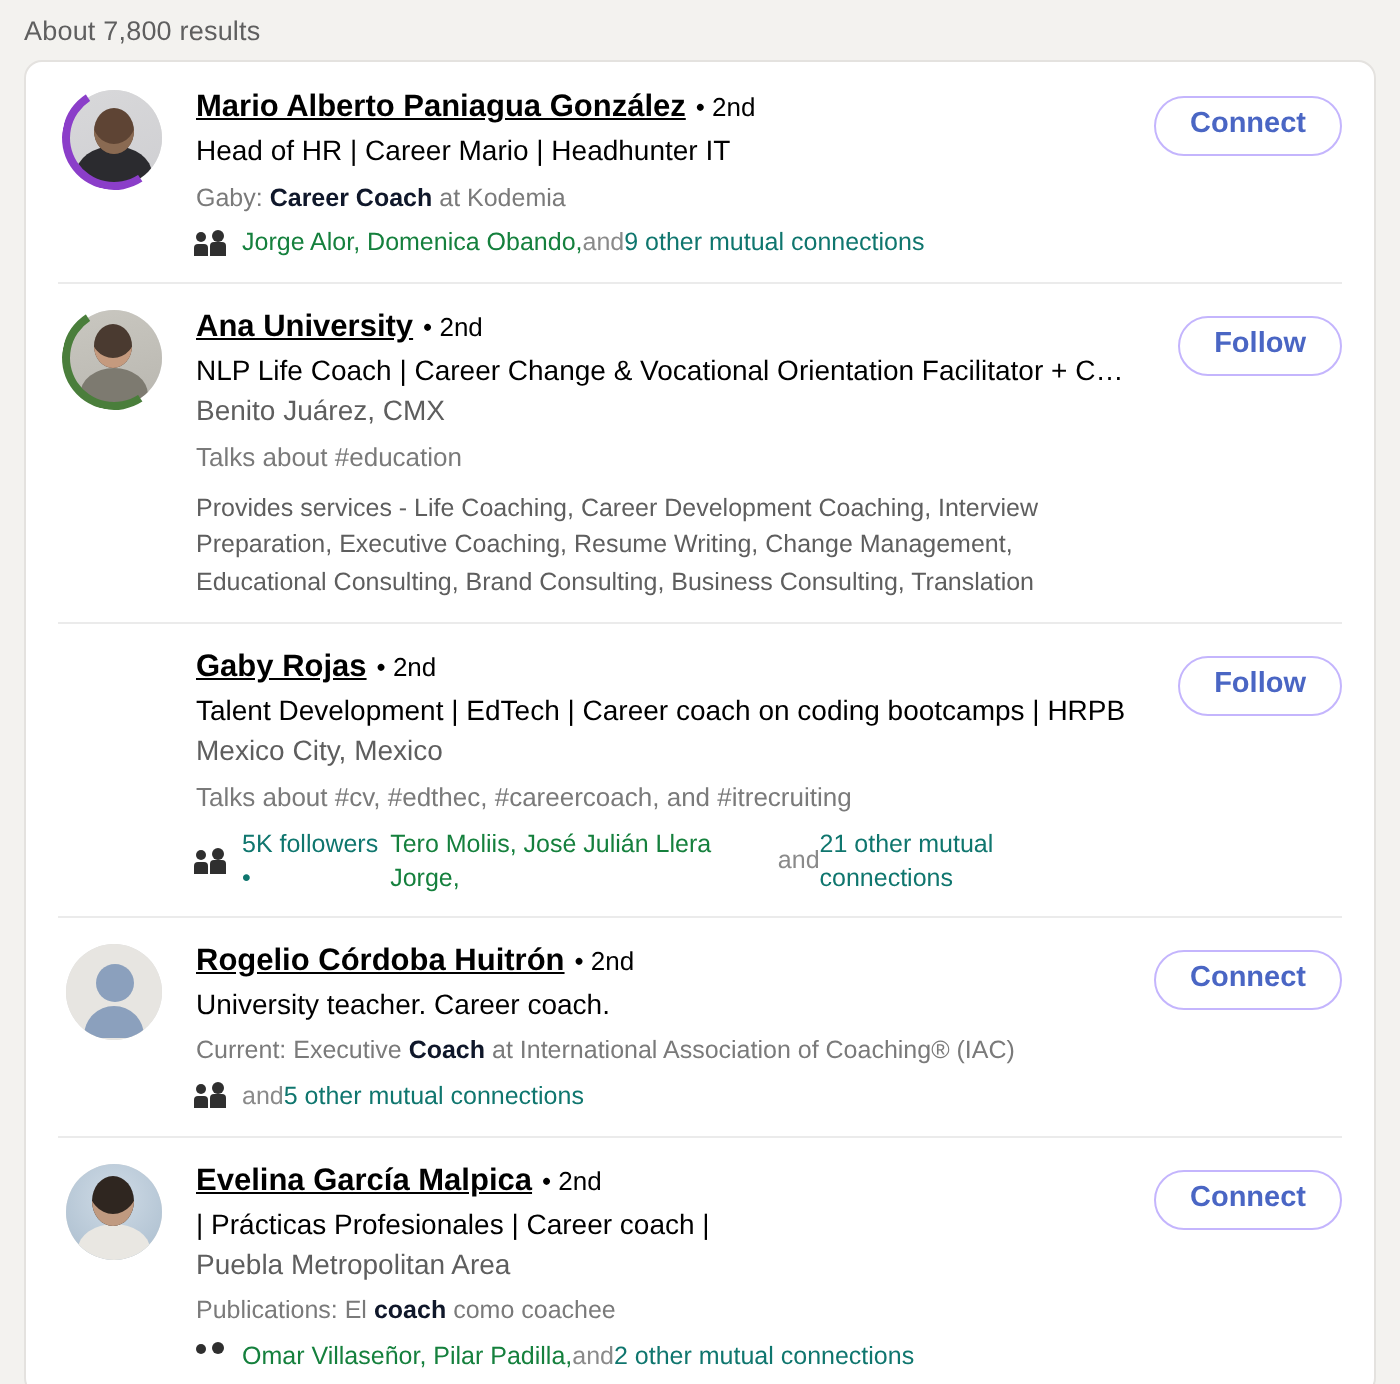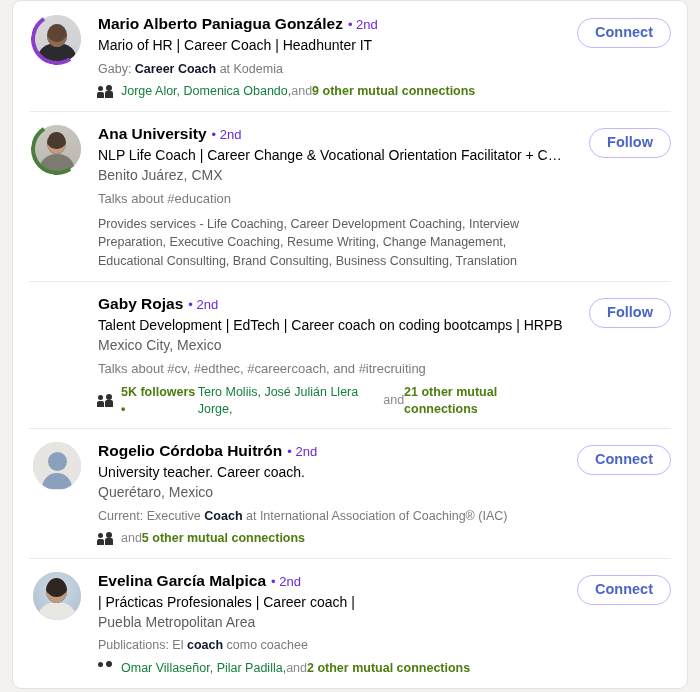--- a/index.html
+++ b/index.html
@@ -145,24 +145,25 @@
     display: flex;
     align-items: baseline;
     flex-wrap: nowrap;
     line-height: 1.25;
   }
   .person-name {
     font-size: 15.5px;
     font-weight: bold;
     color: #000000;
     white-space: nowrap;
+    text-decoration: underline;
   }
   .degree {
     font-size: 13px;
-    color: #6d28d9;
+    color: #000000;
     margin-left: 5px;
     white-space: nowrap;
   }
 
   .headline {
     font-size: 14px;
     color: #000000;
     margin-top: 3px;
     line-height: 1.3;
     white-space: nowrap;
@@ -215,21 +216,21 @@
   .mutual-icon i {
     position: absolute;
     display: block;
     background: #2f2f2f;
   }
   .mi-h1 { width:5px;height:5px;border-radius:50%;left:0;top:1px; }
   .mi-b1 { width:7px;height:6px;border-radius:2px 2px 0 0;left:-1px;bottom:1px; }
   .mi-h2 { width:6px;height:6px;border-radius:50%;left:8px;top:0px; }
   .mi-b2 { width:8px;height:7px;border-radius:2px 2px 0 0;left:7px;bottom:1px; }
   .mutual .names { color: #15803d; }
-  .mutual .strong { color: #4d7c0f; font-weight: bold; }
+  .mutual .strong { color: #0f766e; font-weight: normal; }
 
   
   .action-col {
     margin-left: auto;
     padding-top: 4px;
     display: flex;
     justify-content: flex-end;
     min-width: 96px;
   }
   .action-btn {
@@ -244,20 +245,21 @@
     cursor: pointer;
     white-space: nowrap;
     line-height: 1.2;
   }
 </style>
 </head>
 <body>
 
 <div>
 
+  <div class="results-count">About 7,800 results</div>
 
   <div class="results-card">
 
     <div class="result-item">
       <div class="avatar-wrap">
         <div class="avatar">
           <div class="avatar-inner">
             <div class="ph p1">
               <div class="ph-bg"></div>
                 <div class="ph-body"></div>
@@ -265,21 +267,21 @@
             </div>
           </div>
           <div class="frame frame-purple"></div>
         </div>
       </div>
       <div class="info">
         <div class="name-row">
           <span class="person-name">Mario Alberto Paniagua González</span>
           <span class="degree">• 2nd</span>
         </div>
-        <div class="headline">Mario of HR | Career Coach | Headhunter IT</div>
+        <div class="headline">Head of HR | Career Mario | Headhunter IT</div>
         <div class="meta">
           <span class="lbl">Gaby:</span>
           <b>Career Coach</b>
           <span class="lbl">at Kodemia</span>
         </div>
         <div class="mutual">
           <span class="mutual-icon">
             <i class="mi-b1"></i>
               <i class="mi-h1"></i>
               <i class="mi-b2"></i>
@@ -364,21 +366,20 @@
             <div class="sil-head"></div>
           </div>
         </div>
       </div>
       <div class="info">
         <div class="name-row">
           <span class="person-name">Rogelio Córdoba Huitrón</span>
           <span class="degree">• 2nd</span>
         </div>
         <div class="headline">University teacher. Career coach.</div>
-        <div class="location">Querétaro, Mexico</div>
         <div class="meta">
           <span class="lbl">Current: Executive</span>
           <b>Coach</b>
           <span class="lbl">at International Association of Coaching® (IAC)</span>
         </div>
         <div class="mutual">
           <span class="mutual-icon">
             <i class="mi-b1"></i>
               <i class="mi-h1"></i>
               <i class="mi-b2"></i>

